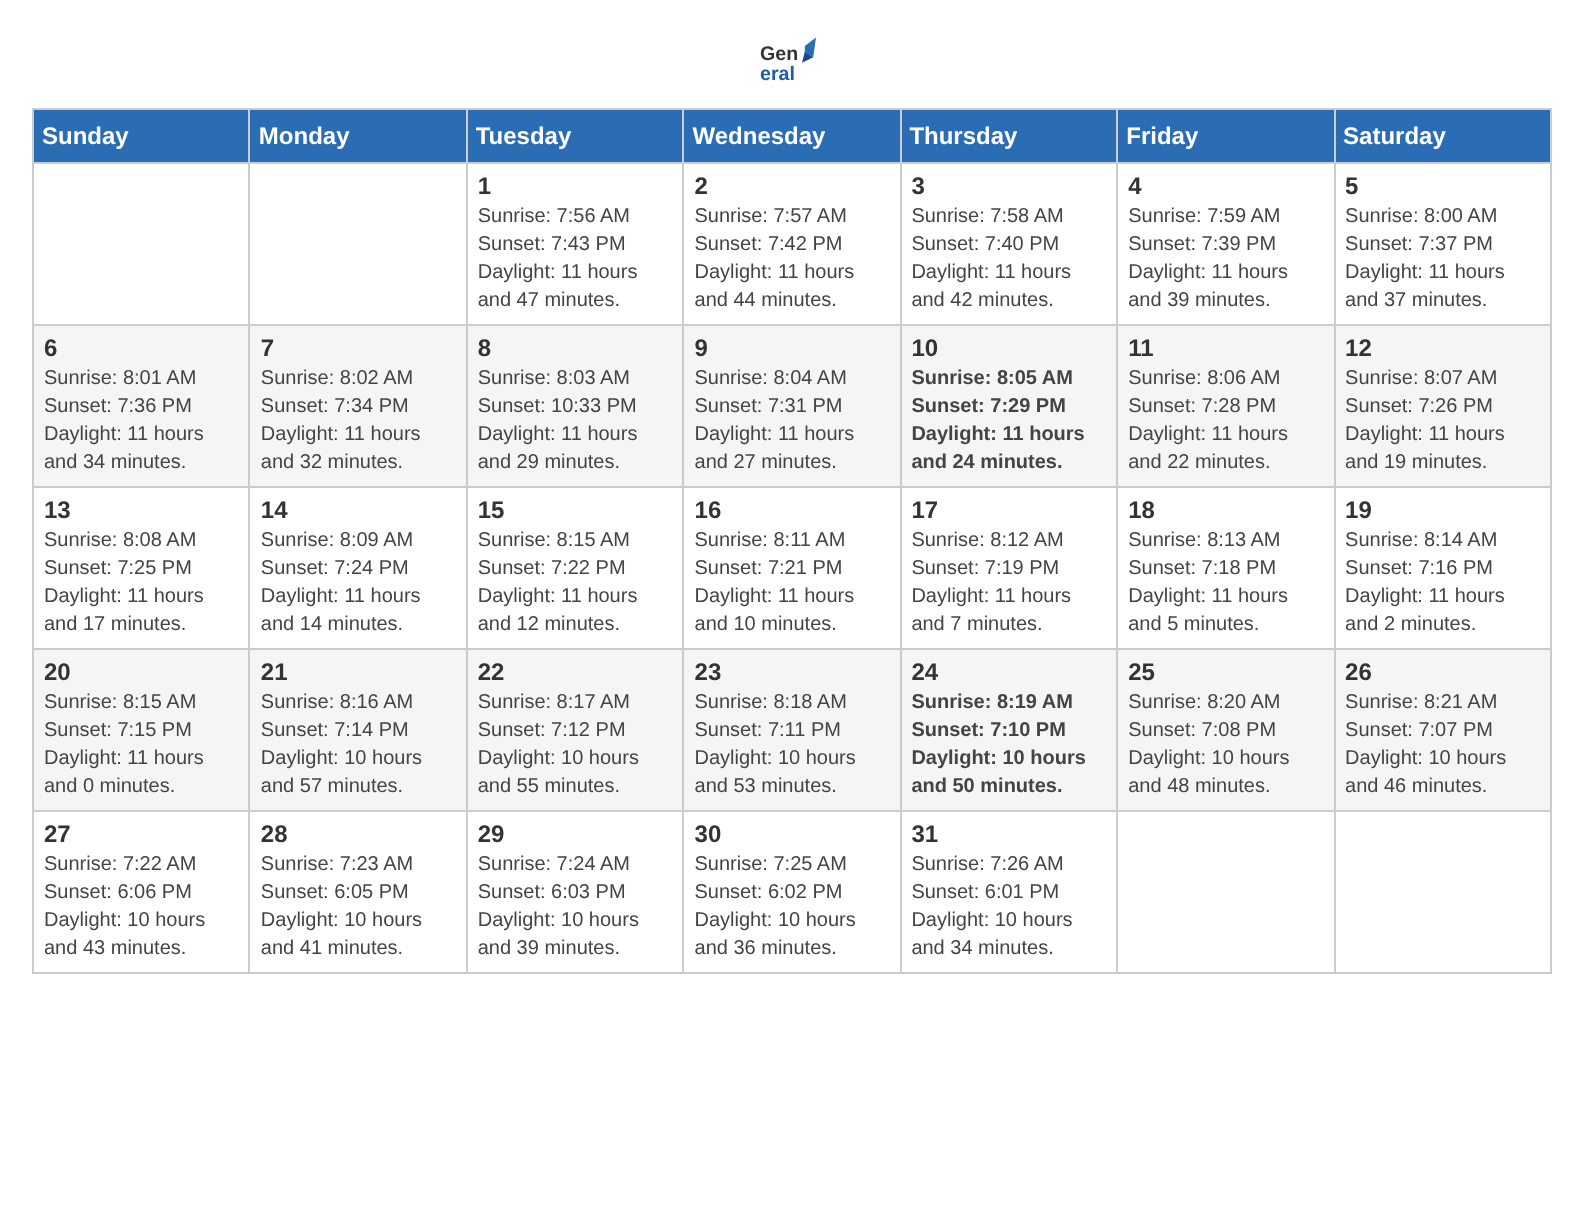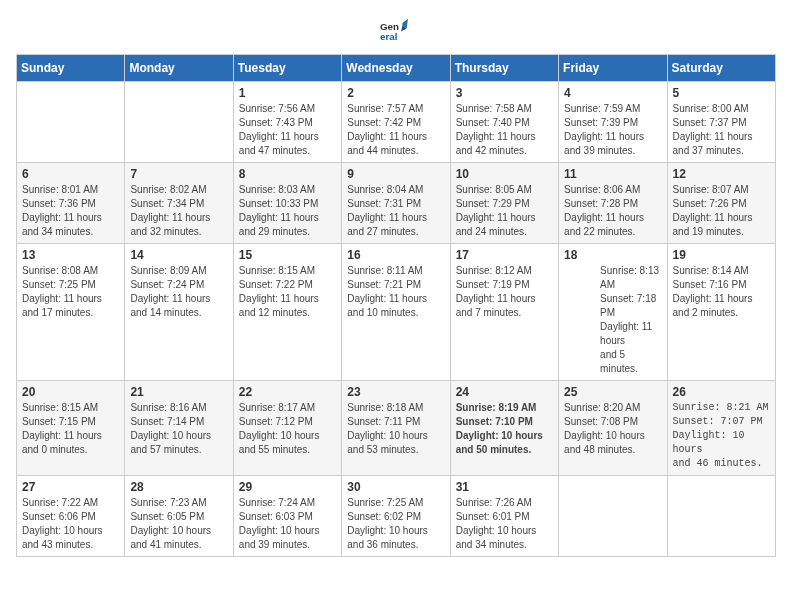--- a/index.html
+++ b/index.html
@@ -178,21 +178,21 @@
         </td>
         <td>
           <span class="day-num">9</span>
           <div class="day-info" style="white-space: pre-line;">Sunrise: 8:04 AM
 Sunset: 7:31 PM
 Daylight: 11 hours
 and 27 minutes.</div>
         </td>
         <td>
           <span class="day-num">10</span>
-          <div class="day-info" style="white-space: pre-line;">Sunrise: 8:05 AM
+          <div class="day-info" style="white-space: pre-line; font-weight: bold;">Sunrise: 8:05 AM
 Sunset: 7:29 PM
 Daylight: 11 hours
 and 24 minutes.</div>
         </td>
         <td>
           <span class="day-num">11</span>
           <div class="day-info" style="white-space: pre-line;">Sunrise: 8:06 AM
 Sunset: 7:28 PM
 Daylight: 11 hours
 and 22 minutes.</div>
@@ -236,21 +236,21 @@
         </td>
         <td>
           <span class="day-num">17</span>
           <div class="day-info" style="white-space: pre-line;">Sunrise: 8:12 AM
 Sunset: 7:19 PM
 Daylight: 11 hours
 and 7 minutes.</div>
         </td>
         <td>
           <span class="day-num">18</span>
-          <div class="day-info" style="white-space: pre-line; margin-left: 36px;">Sunrise: 8:13 AM
+          <div class="day-info" style="white-space: pre-line;">Sunrise: 8:13 AM
 Sunset: 7:18 PM
 Daylight: 11 hours
 and 5 minutes.</div>
         </td>
         <td>
           <span class="day-num">19</span>
           <div class="day-info" style="white-space: pre-line;">Sunrise: 8:14 AM
 Sunset: 7:16 PM
 Daylight: 11 hours
 and 2 minutes.</div>
@@ -294,21 +294,21 @@
         </td>
         <td>
           <span class="day-num">25</span>
           <div class="day-info" style="white-space: pre-line;">Sunrise: 8:20 AM
 Sunset: 7:08 PM
 Daylight: 10 hours
 and 48 minutes.</div>
         </td>
         <td>
           <span class="day-num">26</span>
-          <div class="day-info" style="white-space: pre-line; font-family: Liberation Mono, monospace;">Sunrise: 8:21 AM
+          <div class="day-info" style="white-space: pre-line;">Sunrise: 8:21 AM
 Sunset: 7:07 PM
 Daylight: 10 hours
 and 46 minutes.</div>
         </td>
       </tr>
       <tr>
         <td>
           <span class="day-num">27</span>
           <div class="day-info" style="white-space: pre-line;">Sunrise: 7:22 AM
 Sunset: 6:06 PM

